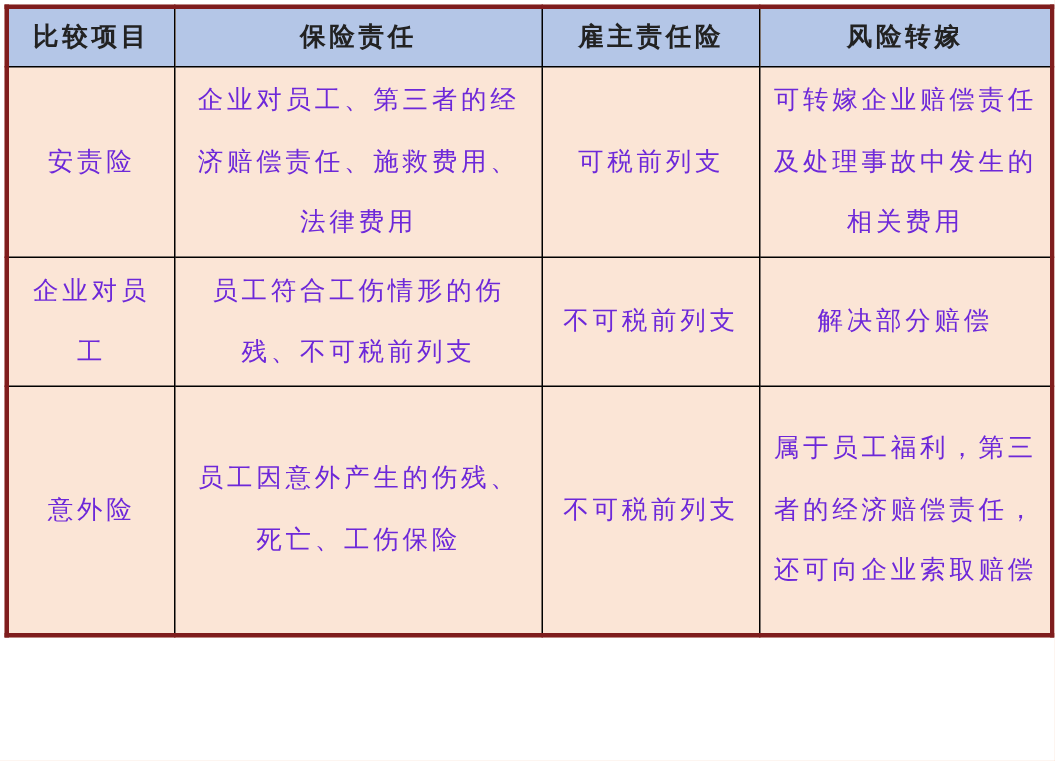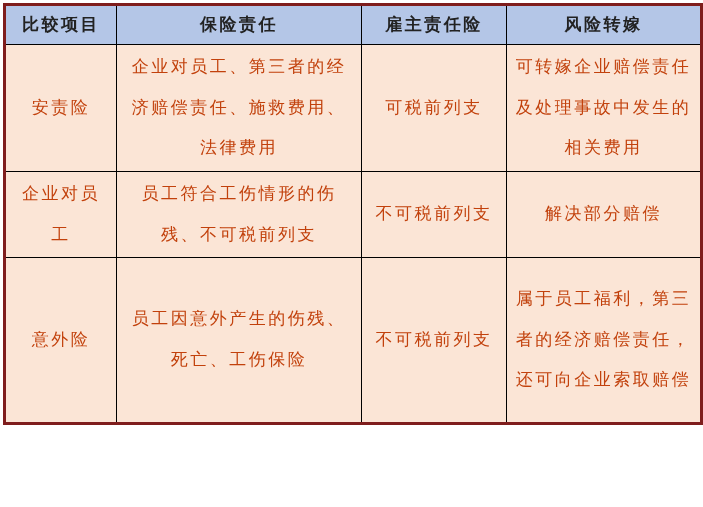--- a/index.html
+++ b/index.html
@@ -20,21 +20,21 @@
     border-collapse: collapse;
     table-layout: fixed;
     border: 3px solid #7f1d1d;
     background: #fbe5d6;
   }
   table.compare th,
   table.compare td {
     border: 1px solid #000000;
     text-align: center;
     vertical-align: middle;
-    color: #c2410c;
+    color: #6d28d9;
     font-size: 17px;
     letter-spacing: 2.5px;
     line-height: 2.4;
     overflow: hidden;
   }
   table.compare th {
     background: #b4c6e7;
     font-weight: bold;
     color: #222222;
     height: 38px;

